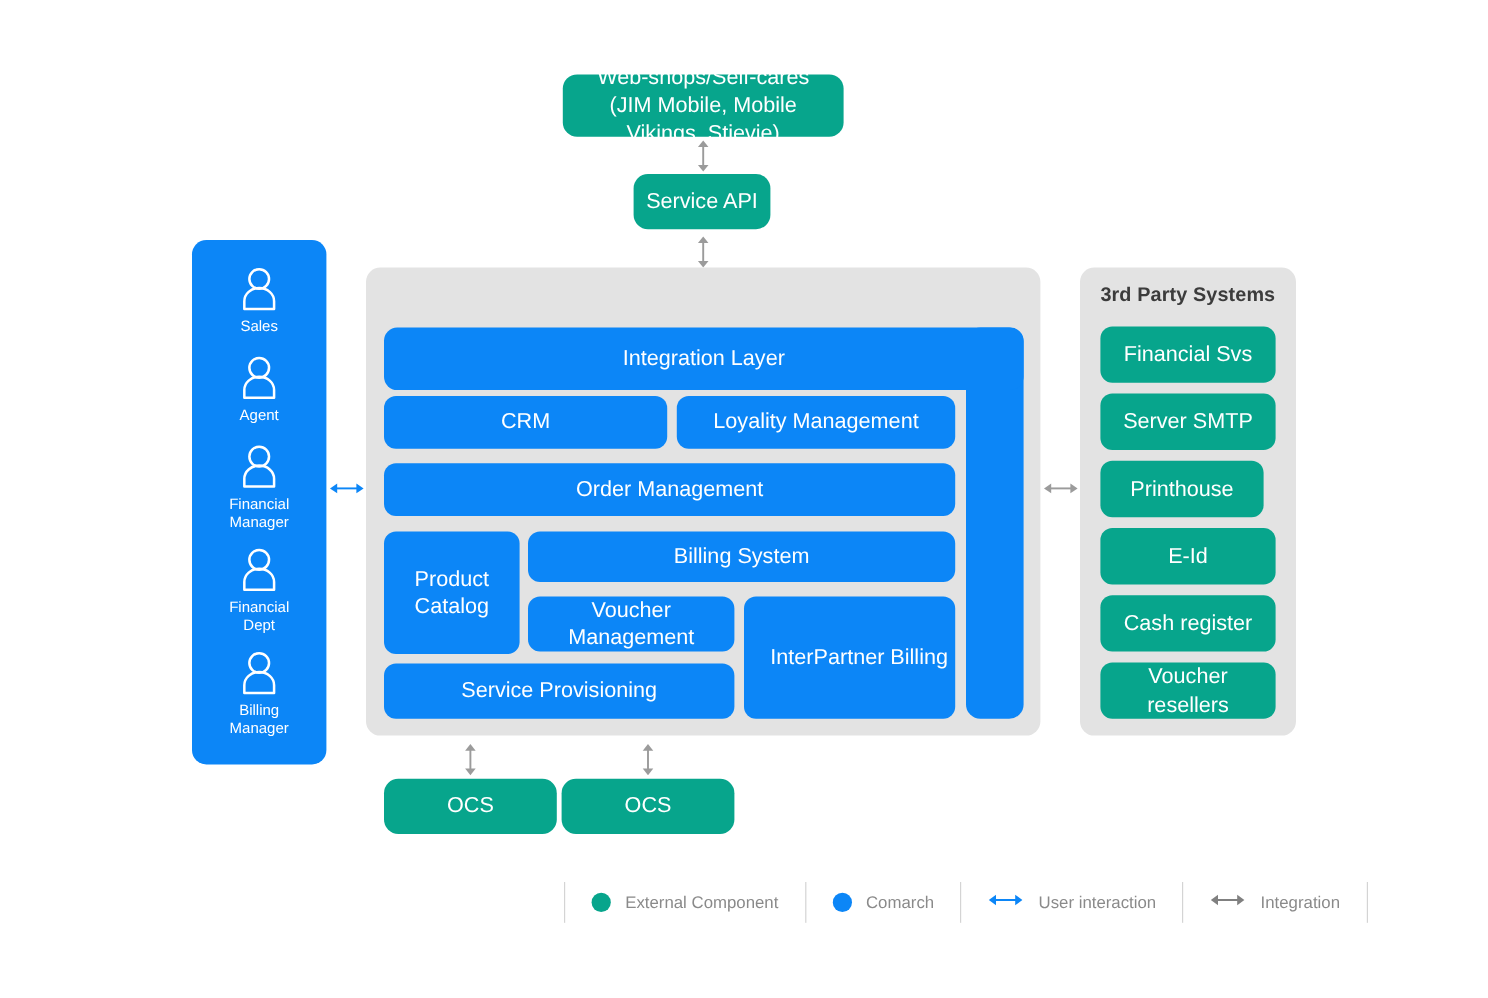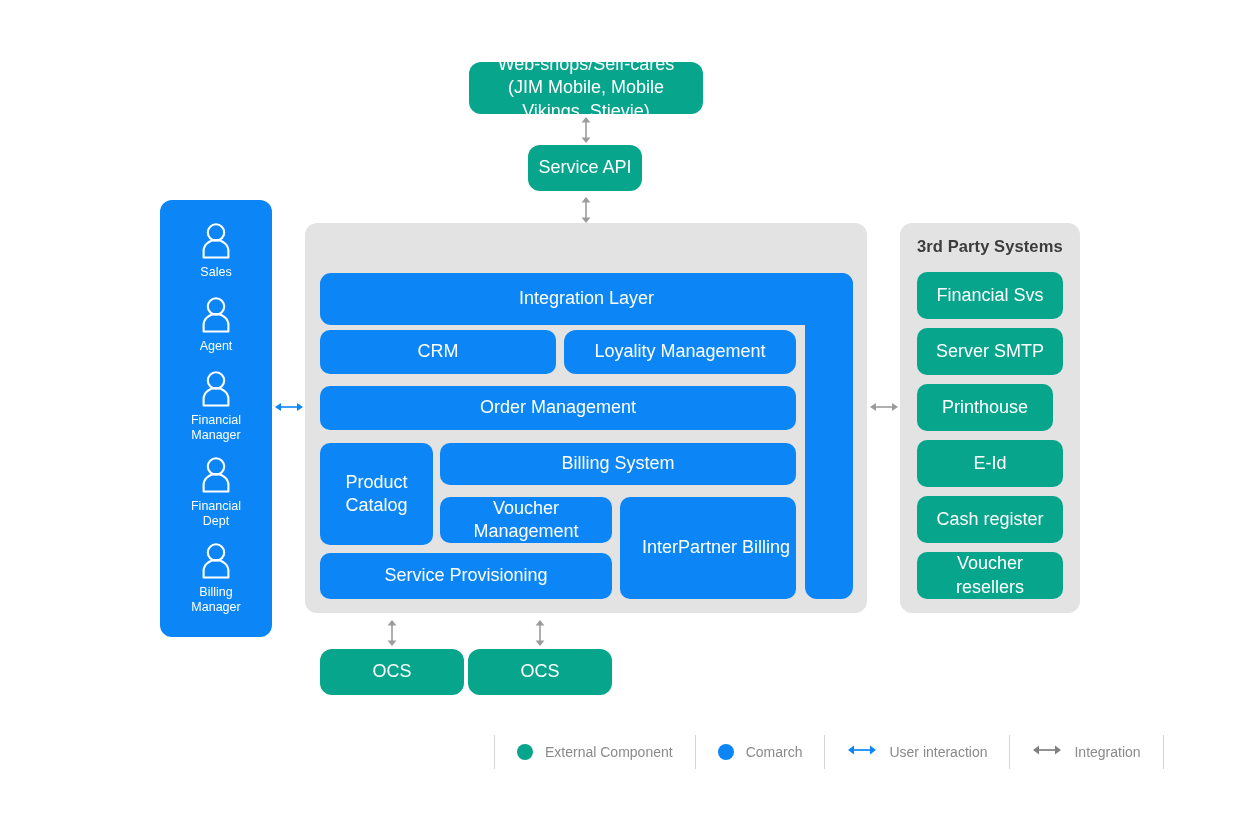--- a/index.html
+++ b/index.html
@@ -87,21 +87,20 @@
   .arrow svg { display: block; overflow: visible; }
 
   
   #legend {
     position: absolute;
     left: 470px;
     top: 735px;
     height: 34px;
     display: flex;
     align-items: center;
-    margin-left: 24px;
   }
   .legend-item {
     display: flex;
     align-items: center;
     height: 34px;
     padding: 0 22px;
     box-sizing: border-box;
   }
   .legend-sep {
     width: 1px;
@@ -228,21 +227,21 @@
   </div>
 
   <div class="node blue" style="left:320px; top:273px; width:533px; height:52px;border-radius:11px;">
     <span>Integration Layer</span>
   </div>
 
   <div class="node blue" style="left:320px; top:330px; width:236px; height:44px;">
     <span>CRM</span>
   </div>
 
-  <div class="node blue" style="left:564px; top:330px; width:232px; height:44px;border-radius:12px;">
+  <div class="node blue" style="left:564px; top:330px; width:232px; height:44px;">
     <span>Loyality Management</span>
   </div>
 
   <div class="node blue" style="left:320px; top:386px; width:476px; height:44px;">
     <span>Order Management</span>
   </div>
 
   <div class="node blue" style="left:320px; top:443px; width:113px; height:102px; white-space:pre-line;">
     <span>Product
 Catalog</span>

